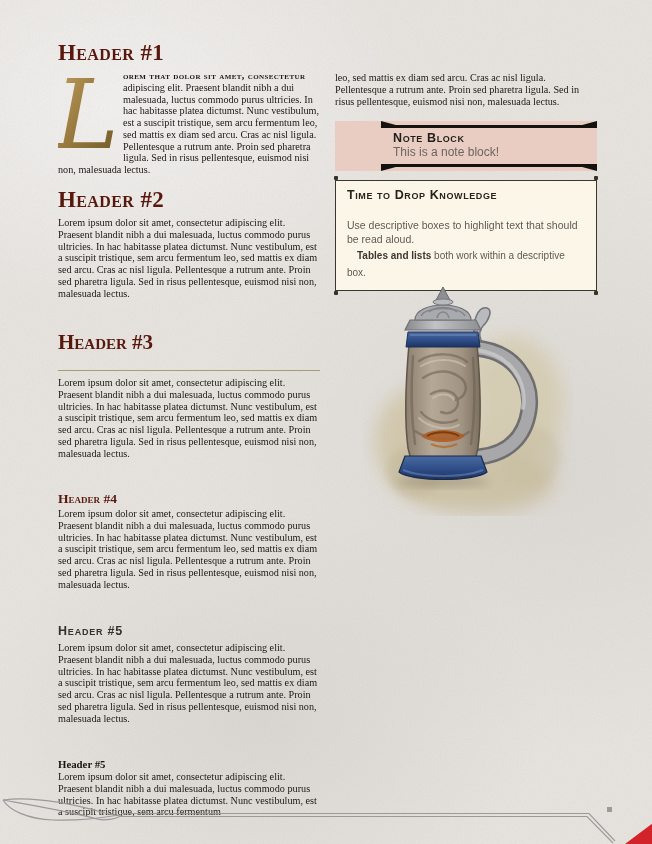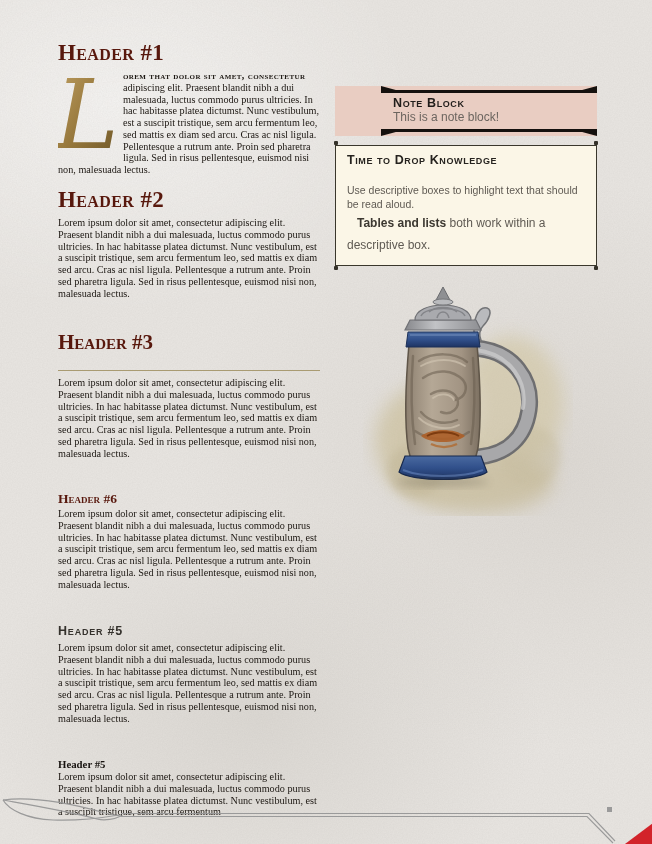--- a/index.html
+++ b/index.html
@@ -48,21 +48,21 @@
   .note-inner{padding:3px 12px 5px 12px;}
   .note-title{font-family:"Liberation Sans",sans-serif;font-variant:small-caps;font-weight:700;
       font-size:12.5px;line-height:15px;color:#201d1a;letter-spacing:.6px;}
   .note-text{font-family:"Liberation Sans",sans-serif;font-size:12px;line-height:13px;color:#6c655f;}
 
   .desc{position:relative;margin-top:9px;background:#fbf6e7;border:1px solid #3a372c;
       padding:6px 11px 9px 11px;}
   .desc-title{font-family:"Liberation Sans",sans-serif;font-variant:small-caps;font-weight:700;
       font-size:12.5px;line-height:16px;color:#26231f;letter-spacing:.6px;margin-bottom:16px;}
   .desc-text{font-family:"Liberation Sans",sans-serif;font-size:10.5px;line-height:13.5px;color:#5f5a53;}
-  .desc-list{font-family:"Liberation Sans",sans-serif;font-size:12px;line-height:22px;
+  .desc-list{font-family:"Liberation Sans",sans-serif;font-size:10px;line-height:17px;
       color:#5f5a53;text-indent:10px;margin-top:1px;}
   .desc-list b{color:#3c3831;}
   .dot{position:absolute;width:4px;height:4px;background:#35322a;border-radius:1px;}
   .dot.tl{top:-5px;left:-2px;} .dot.tr{top:-5px;right:-2px;}
   .dot.bl{bottom:-5px;left:-2px;} .dot.br{bottom:-5px;right:-2px;}
 
   .stein-wrap{position:absolute;left:362px;top:286px;width:210px;height:230px;z-index:1;}
   .footer{position:absolute;left:0;bottom:0;width:652px;height:48px;z-index:2;}
 </style>
 </head>
@@ -100,33 +100,34 @@
         <span class="smallcaps">orem that dolor sit amet, consectetur</span>
         <span>adipiscing elit. Praesent blandit nibh a dui malesuada, luctus commodo purus ultricies. In hac habitasse platea dictumst. Nunc vestibulum, est a suscipit tristique, sem arcu fermentum leo, sed mattis ex diam sed arcu. Cras ac nisl ligula. Pellentesque a rutrum ante. Proin sed pharetra ligula. Sed in risus pellentesque, euismod nisi non, malesuada lectus.</span>
       </div>
 
       <div class="h2">Header #2</div>
       <p class="body-p">Lorem ipsum dolor sit amet, consectetur adipiscing elit. Praesent blandit nibh a dui malesuada, luctus commodo purus ultricies. In hac habitasse platea dictumst. Nunc vestibulum, est a suscipit tristique, sem arcu fermentum leo, sed mattis ex diam sed arcu. Cras ac nisl ligula. Pellentesque a rutrum ante. Proin sed pharetra ligula. Sed in risus pellentesque, euismod nisi non, malesuada lectus.</p>
 
       <div class="h3">Header #3</div>
       <p class="body-p">Lorem ipsum dolor sit amet, consectetur adipiscing elit. Praesent blandit nibh a dui malesuada, luctus commodo purus ultricies. In hac habitasse platea dictumst. Nunc vestibulum, est a suscipit tristique, sem arcu fermentum leo, sed mattis ex diam sed arcu. Cras ac nisl ligula. Pellentesque a rutrum ante. Proin sed pharetra ligula. Sed in risus pellentesque, euismod nisi non, malesuada lectus.</p>
 
-      <div class="h4">Header #6</div>
+      <div class="h4">Header #4</div>
       <p class="body-p">Lorem ipsum dolor sit amet, consectetur adipiscing elit. Praesent blandit nibh a dui malesuada, luctus commodo purus ultricies. In hac habitasse platea dictumst. Nunc vestibulum, est a suscipit tristique, sem arcu fermentum leo, sed mattis ex diam sed arcu. Cras ac nisl ligula. Pellentesque a rutrum ante. Proin sed pharetra ligula. Sed in risus pellentesque, euismod nisi non, malesuada lectus.</p>
 
       <div class="h5">Header #5</div>
       <p class="body-p">Lorem ipsum dolor sit amet, consectetur adipiscing elit. Praesent blandit nibh a dui malesuada, luctus commodo purus ultricies. In hac habitasse platea dictumst. Nunc vestibulum, est a suscipit tristique, sem arcu fermentum leo, sed mattis ex diam sed arcu. Cras ac nisl ligula. Pellentesque a rutrum ante. Proin sed pharetra ligula. Sed in risus pellentesque, euismod nisi non, malesuada lectus.</p>
 
       <div class="h6">Header #5</div>
       <p class="body-p short">Lorem ipsum dolor sit amet, consectetur adipiscing elit. Praesent blandit nibh a dui malesuada, luctus commodo purus ultricies. In hac habitasse platea dictumst. Nunc vestibulum, est a suscipit tristique, sem arcu fermentum</p>
     </div>
 
     <div class="col col-right">
       <div style="height:32px"></div>
 
+      <p class="cont-p">leo, sed mattis ex diam sed arcu. Cras ac nisl ligula. Pellentesque a rutrum ante. Proin sed pharetra ligula. Sed in risus pellentesque, euismod nisi non, malesuada lectus.</p>
 
       <div class="note">
         <svg class="note-bar" viewBox="0 0 262 7" preserveAspectRatio="none" aria-hidden="true">
           <path d="M0 0 L18 4 L244 4 L262 0 L262 7 L0 7 Z" fill="#15110e"></path>
         </svg>
         <div class="note-inner">
           <div class="note-title">Note Block</div>
           <div class="note-text">This is a note block!</div>
         </div>
         <svg class="note-bar" viewBox="0 0 262 7" preserveAspectRatio="none" aria-hidden="true">

